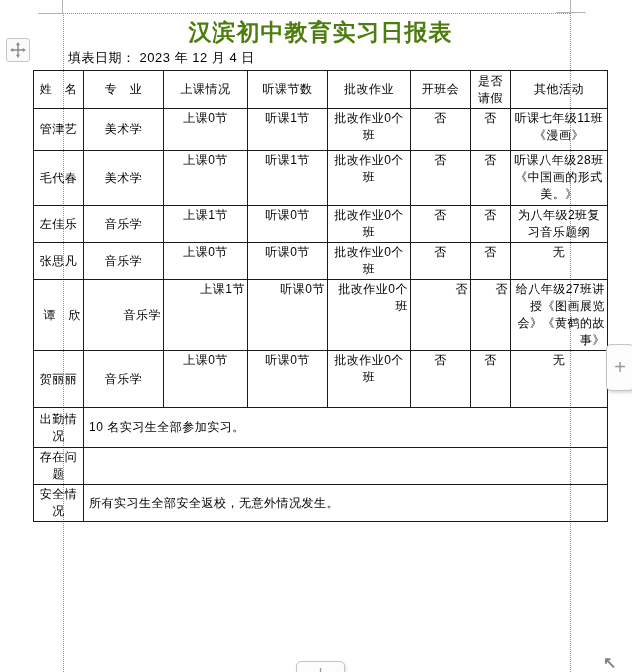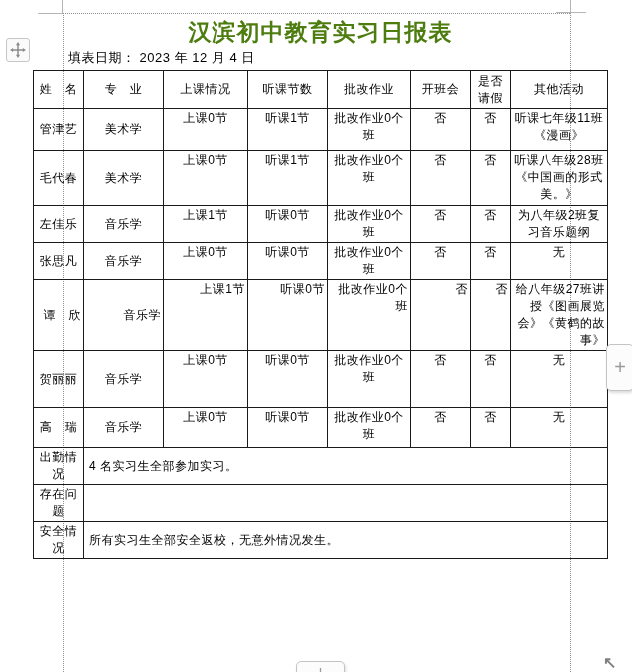--- a/index.html
+++ b/index.html
@@ -162,32 +162,22 @@
           <td class="v-mid">贺丽丽</td>
           <td class="v-mid">音乐学</td>
           <td>上课0节</td>
           <td>听课0节</td>
           <td>批改作业0个班</td>
           <td>否</td>
           <td>否</td>
           <td>无</td>
         </tr>
         <tr>
-          <td class="v-mid">高　瑞</td>
-          <td class="v-mid">音乐学</td>
-          <td>上课0节</td>
-          <td>听课0节</td>
-          <td>批改作业0个班</td>
-          <td>否</td>
-          <td>否</td>
-          <td>无</td>
-        </tr>
-        <tr>
           <td class="sum-label">出勤情况</td>
-          <td colspan="7" class="sum-content">4 名实习生全部参加实习。</td>
+          <td colspan="7" class="sum-content">10 名实习生全部参加实习。</td>
         </tr>
         <tr>
           <td class="sum-label">存在问题</td>
           <td colspan="7" class="sum-content"></td>
         </tr>
         <tr>
           <td class="sum-label">安全情况</td>
           <td colspan="7" class="sum-content">所有实习生全部安全返校，无意外情况发生。</td>
         </tr>
       </tbody>

